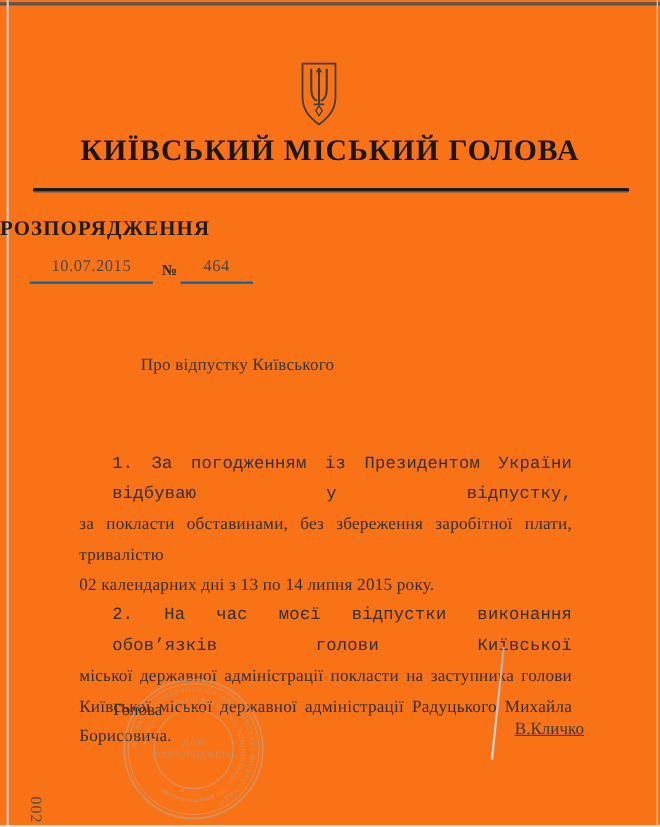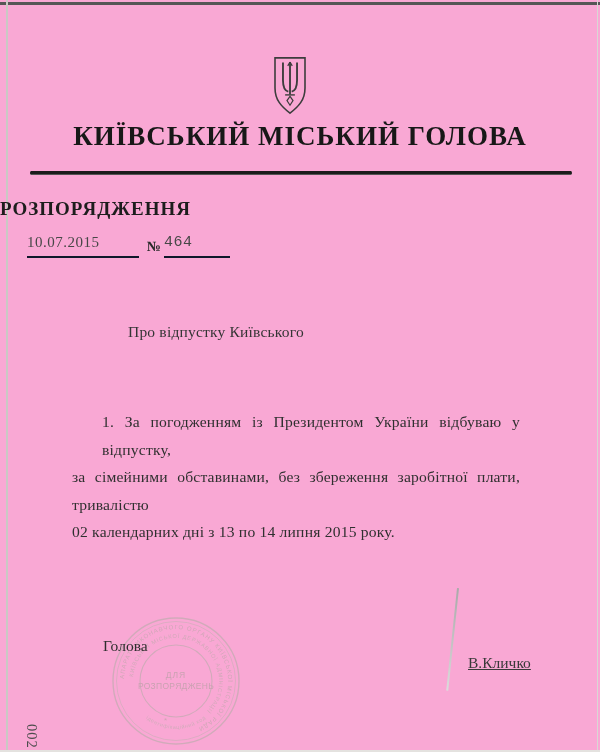--- a/index.html
+++ b/index.html
@@ -1,18 +1,18 @@
 <!DOCTYPE html>
 <html><head>
 <meta charset="utf-8">
 <style>
   html,body{margin:0;padding:0;background:#e8e8e6;}
   .page{
     position:relative; width:600px; height:752px; overflow:hidden;
-    background:#f9a8d4;
+    background:#f97316;
     font-family:"Liberation Serif","DejaVu Serif",serif;
     color:#2b2b2b;
   }
   
   .scan-top{position:absolute;left:0;right:0;top:2px;height:3px;background:#565656;}
   .scan-left{position:absolute;left:6px;top:0;bottom:0;width:2px;background:#cac8c4;}
   .scan-right{position:absolute;right:2px;top:0;bottom:0;width:1px;background:#d9d7d4;}
   .scan-bottom{position:absolute;left:0;right:0;bottom:0;height:2px;background:#e4e2df;}
 
   
@@ -27,38 +27,38 @@
     border-radius:2px/3px;
   }
 
   .doc-type{
     position:absolute;left:0;top:198px;width:600px;text-align:left;
     font-weight:bold;font-size:19px;letter-spacing:1px;color:#1d1d1d;
   }
 
   
   .field{
-    position:absolute;top:234px;height:22px;
-    border-bottom:2px solid #0f172a;font-size:15px;color:#474747;letter-spacing:.5px;
+    position:absolute;top:234px;height:22px;text-align:center;
+    border-bottom:2px solid #0369a1;font-size:15px;color:#474747;letter-spacing:.5px;
   }
   .field-date{left:27px;width:112px;}
-  .field-num{left:164px;width:66px;font-family:Liberation Mono, monospace;}
+  .field-num{left:164px;width:66px;}
   .no-sign{position:absolute;left:147px;top:239px;font-size:14px;font-weight:bold;color:#2a2a2a;}
 
   
   .subject{position:absolute;left:128px;top:321px;width:260px;
     font-size:15.5px;line-height:22.5px;color:#353535;letter-spacing:.2px;}
 
   
   .body-text{
     position:absolute;left:72px;top:408px;width:448px;
     font-size:15.6px;line-height:27.6px;color:#303030;letter-spacing:.2px;
   }
   .jline{text-align:justify;text-align-last:justify;white-space:normal;}
-  .jline.first{padding-left:30px;}
+  .jline.first{padding-left:30px;font-family:Liberation Mono, monospace;}
   .jline.last{text-align-last:left;}
 
   
   .sig-title{position:absolute;left:103px;top:637px;font-size:15.5px;color:#2e2e2e;}
   .sig-name{position:absolute;left:468px;top:654px;font-size:15.5px;color:#3a3a3a;text-decoration:underline;}
   .sig-stroke{
     position:absolute;left:457px;top:588px;width:1.5px;height:103px;
     background:linear-gradient(to bottom,#aaa,#c6c6c6 60%,#dcdcdc);
     transform:rotate(6deg);transform-origin:top left;
   }
@@ -105,22 +105,28 @@
   <div class="no-sign">№</div>
   <div class="field field-num">464</div>
 
   <div class="subject">
     <div>Про відпустку Київського</div>
   </div>
 
   <div class="body-text">
     <div>
       <div class="jline first">1. За погодженням із Президентом України відбуваю у відпустку,</div>
-      <div class="jline">за сімейними обставинами, без збереження заробітної плати, тривалістю</div>
+      <div class="jline">за покласти обставинами, без збереження заробітної плати, тривалістю</div>
       <div class="jline last">02 календарних дні з 13 по 14 липня 2015 року.</div>
+    </div>
+    <div>
+      <div class="jline first">2. На час моєї відпустки виконання обов’язків голови Київської</div>
+      <div class="jline">міської державної адміністрації покласти на заступника голови</div>
+      <div class="jline">Київської міської державної адміністрації Радуцького Михайла</div>
+      <div class="jline last">Борисовича.</div>
     </div>
   </div>
 
   <svg class="stamp" viewBox="0 0 145 142">
     <defs>
       <path id="ringO" d="M20,71 A52,52 0 1 1 124,71 A52,52 0 1 1 20,71"></path>
       <path id="ringI" d="M29,71 A43,43 0 1 1 115,71 A43,43 0 1 1 29,71"></path>
       <path id="ringB" d="M24,71 A48,48 0 0 0 120,71"></path>
     </defs>
     <circle cx="72" cy="71" r="63" fill="none" stroke="#b2ada6" stroke-width="1.4"></circle>

